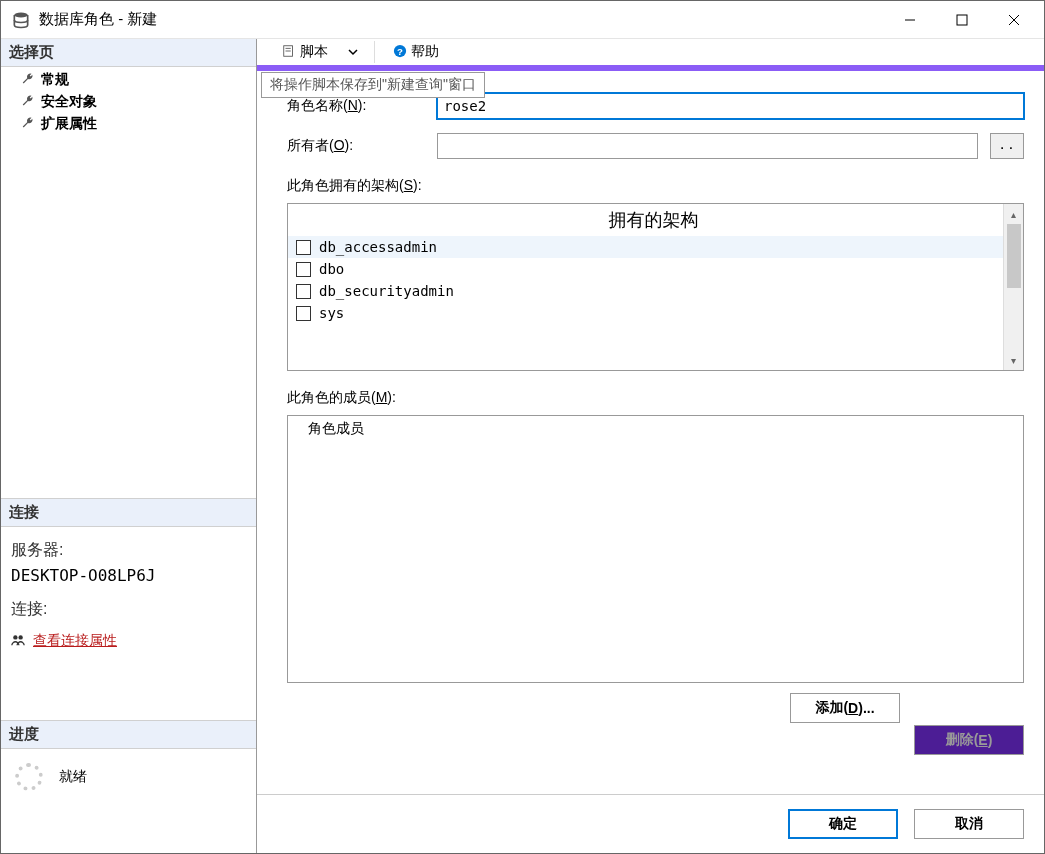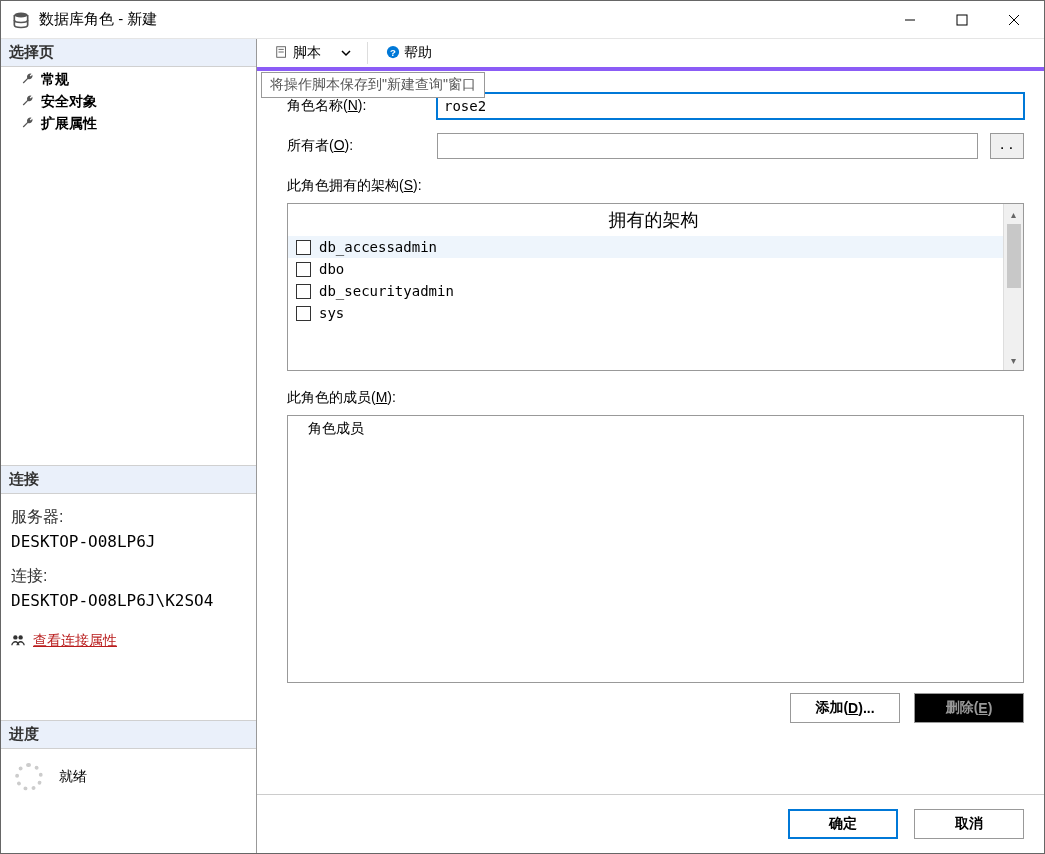--- a/index.html
+++ b/index.html
@@ -20,21 +20,21 @@
 .side-item .wrench { margin-right: 6px; }
 .conn-box { padding: 10px 10px 0 10px; font-size: 16px; line-height: 1.6; }
 .conn-label { color: #333; }
 .conn-val { font-family: Consolas, monospace; color: #000; margin-bottom: 8px; }
 .conn-link-row { display: flex; align-items: center; padding: 10px; }
 .conn-link-row .link { color: #b91c1c; text-decoration: underline; margin-left: 8px; font-size: 14px; }
 .prog-box { padding: 14px 10px 2px 10px; display: flex; align-items: center; }
 .prog-spinner { width: 28px; height: 28px; border: 4px dotted #ccc; border-radius: 50%; margin-right: 16px; margin-left: 4px; }
 .prog-text { font-size: 14px; }
 .main { flex: 1; display: flex; flex-direction: column; position: relative; }
-.toolbar { height: 32px; border-bottom: 4px solid #8b5cf6; display: flex; align-items: center; padding: 0 12px; gap: 10px; }
+.toolbar { height: 32px; border-bottom: 6px solid #8b5cf6; display: flex; align-items: center; padding: 0 19px; gap: 10px; }
 .tb-item { display: flex; align-items: center; padding: 2px 6px; font-size: 14px; }
 .tb-icon { margin-right: 4px; }
 .tb-sep { width: 1px; height: 22px; background: #ddd; margin: 0 2px; }
 .tb-dd { padding: 2px 4px; }
 .tooltip { position: absolute; top: 33px; left: 4px; background: #fff; border: 1px solid #999; padding: 3px 8px; font-size: 14px; color: #555; z-index: 10; }
 .content { flex: 1; padding: 22px 20px 12px 30px; overflow: auto; }
 .form-row { display: flex; align-items: center; margin-bottom: 14px; }
 .form-label { width: 150px; font-size: 14px; }
 .form-label u { text-decoration: underline; }
 .form-input { flex: 1; border: 1px solid #999; height: 26px; padding: 2px 6px; font-family: Consolas, monospace; font-size: 14px; }
@@ -49,21 +49,21 @@
 .schema-chk { width: 15px; height: 15px; border: 1px solid #333; margin-right: 8px; background: #fff; }
 .schema-scroll { width: 20px; background: #f0f0f0; border-left: 1px solid #ddd; position: relative; }
 .scroll-arrow { width: 100%; height: 20px; display: flex; align-items: center; justify-content: center; font-size: 10px; color: #666; position: absolute; }
 .scroll-arrow.up { top: 0; }
 .scroll-arrow.dn { bottom: 0; }
 .scroll-thumb { position: absolute; top: 20px; width: 14px; left: 3px; height: 64px; background: #c8c8c8; }
 .members-box { border: 1px solid #999; height: 268px; }
 .members-header { padding: 4px 10px 4px 20px; font-size: 14px; }
 .btn-row { display: flex; justify-content: flex-end; gap: 14px; margin-top: 10px; }
 .btn { min-width: 110px; height: 30px; border: 1px solid #999; background: #fff; font-size: 14px; display: flex; align-items: center; justify-content: center; font-weight: bold; }
-.btn.disabled { color: #999; background: #000000; }
+.btn.disabled { color: #999; background: #4c1d95; margin-top: 32px; }
 .footer { border-top: 1px solid #ccc; padding: 14px 20px; display: flex; justify-content: flex-end; gap: 16px; }
 .btn.primary { border: 2px solid #0078d7; }
 .wrench svg, .people-icon svg { width: 14px; height: 14px; }
 </style>
 </head>
 <body>
 
 <div class="window">
 
   <div class="titlebar">
@@ -116,21 +116,20 @@
                 <path d="M13 3a4 4 0 0 1-5 5L3 13l-1-1 5-5a4 4 0 0 1 5-5l-2 2 1 1 2-2z" fill="#555"></path>
               </svg></span>
           <span>扩展属性</span>
         </div>
       </div>
       <div class="side-section-h">连接</div>
       <div class="conn-box">
         <div class="conn-label">服务器:</div>
         <div class="conn-val">DESKTOP-O08LP6J</div>
         <div class="conn-label">连接:</div>
-        <div class="conn-val">DESKTOP-O08LP6J\K2SO4</div>
       </div>
       <div class="conn-link-row">
         <span class="people-icon"><svg viewBox="0 0 16 16">
               <circle cx="5" cy="5" r="2.5" fill="#333"></circle>
               <circle cx="11" cy="5" r="2.5" fill="#333"></circle>
               <path d="M1 14c0-2 2-4 4-4s4 2 4 4M7 14c0-2 2-4 4-4s4 2 4 4" fill="none" stroke="#333" stroke-width="1.5"></path>
             </svg></span>
         <a class="link">查看连接属性</a>
       </div>
       <div style="flex:0 0 60px"></div>

